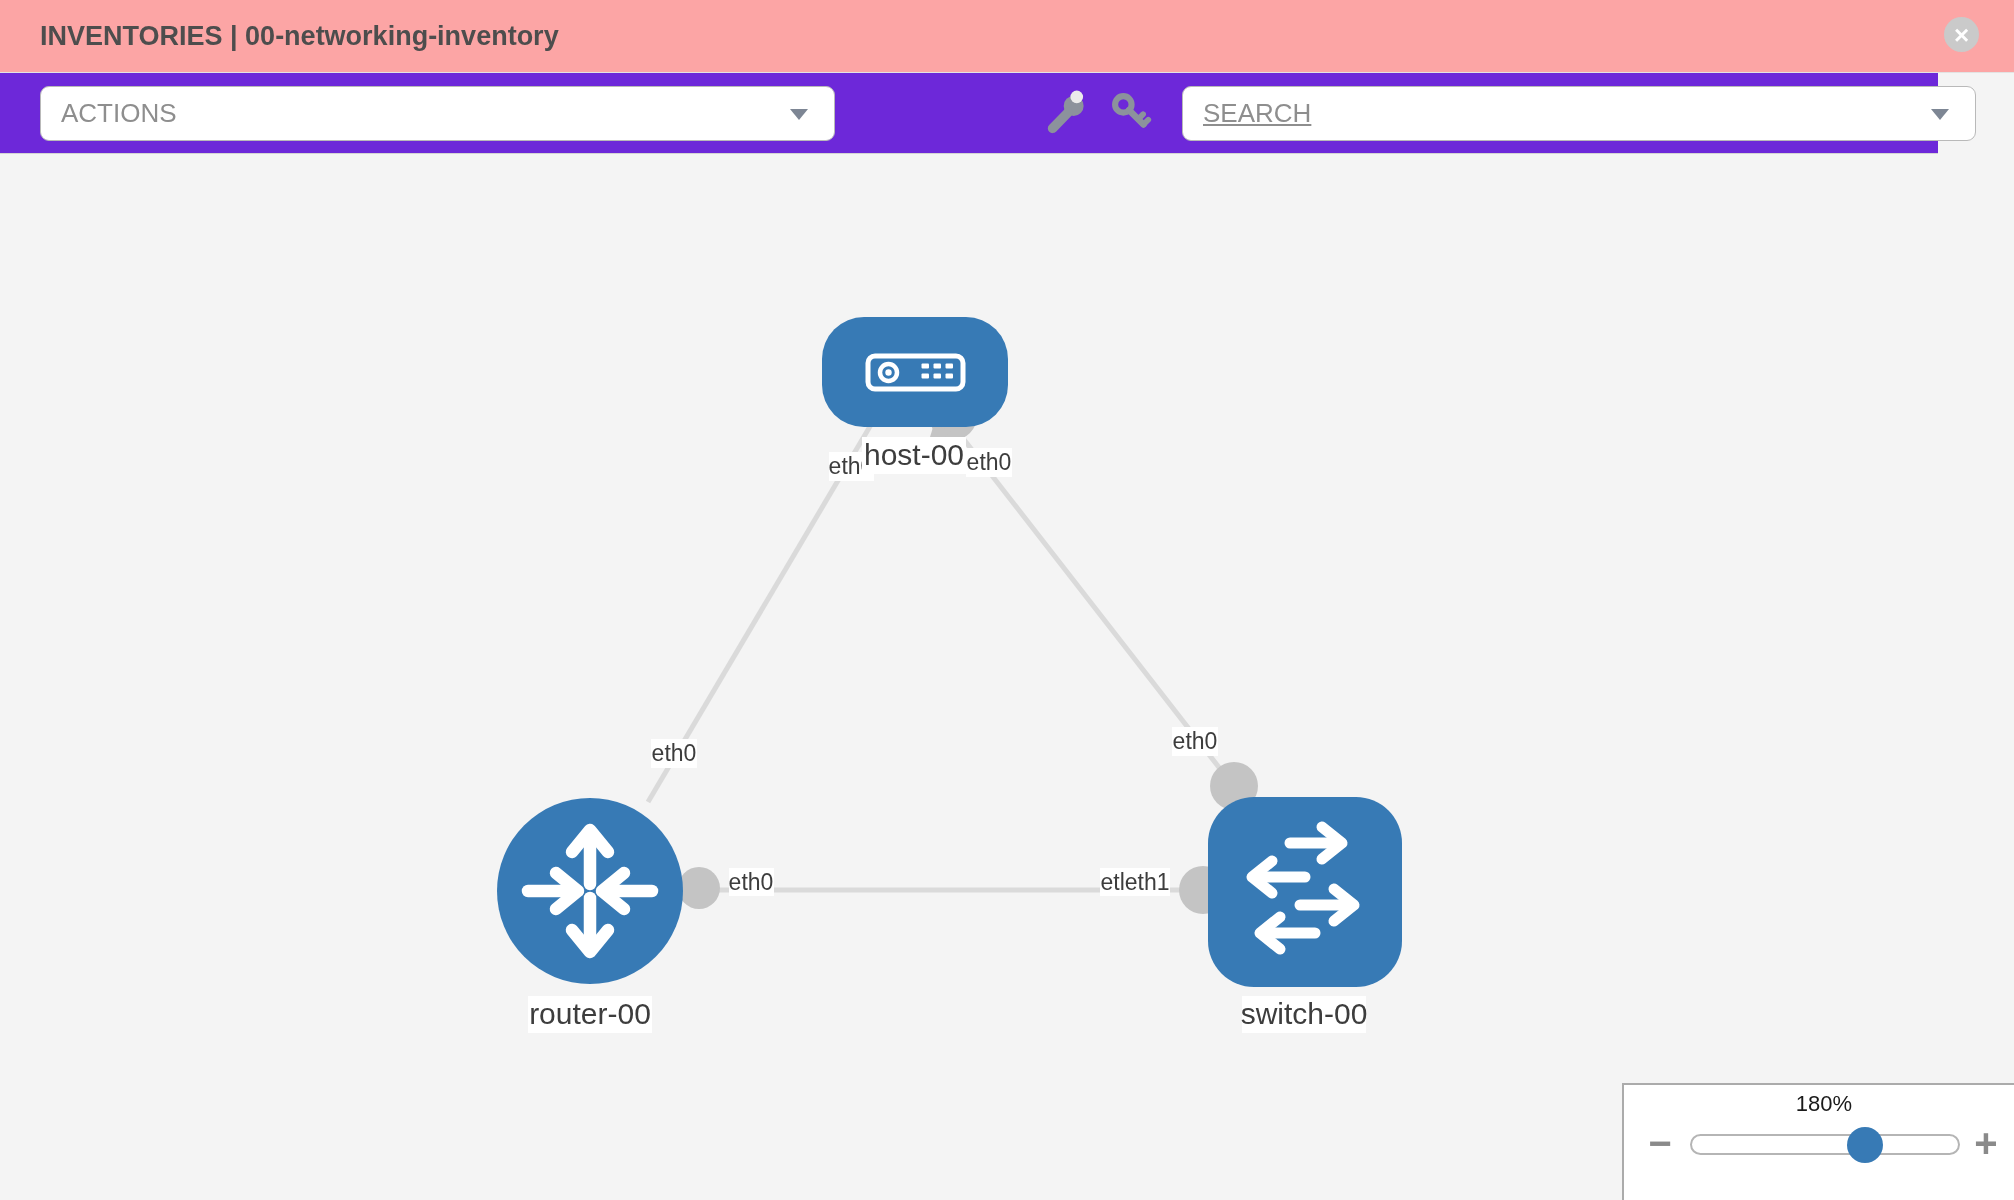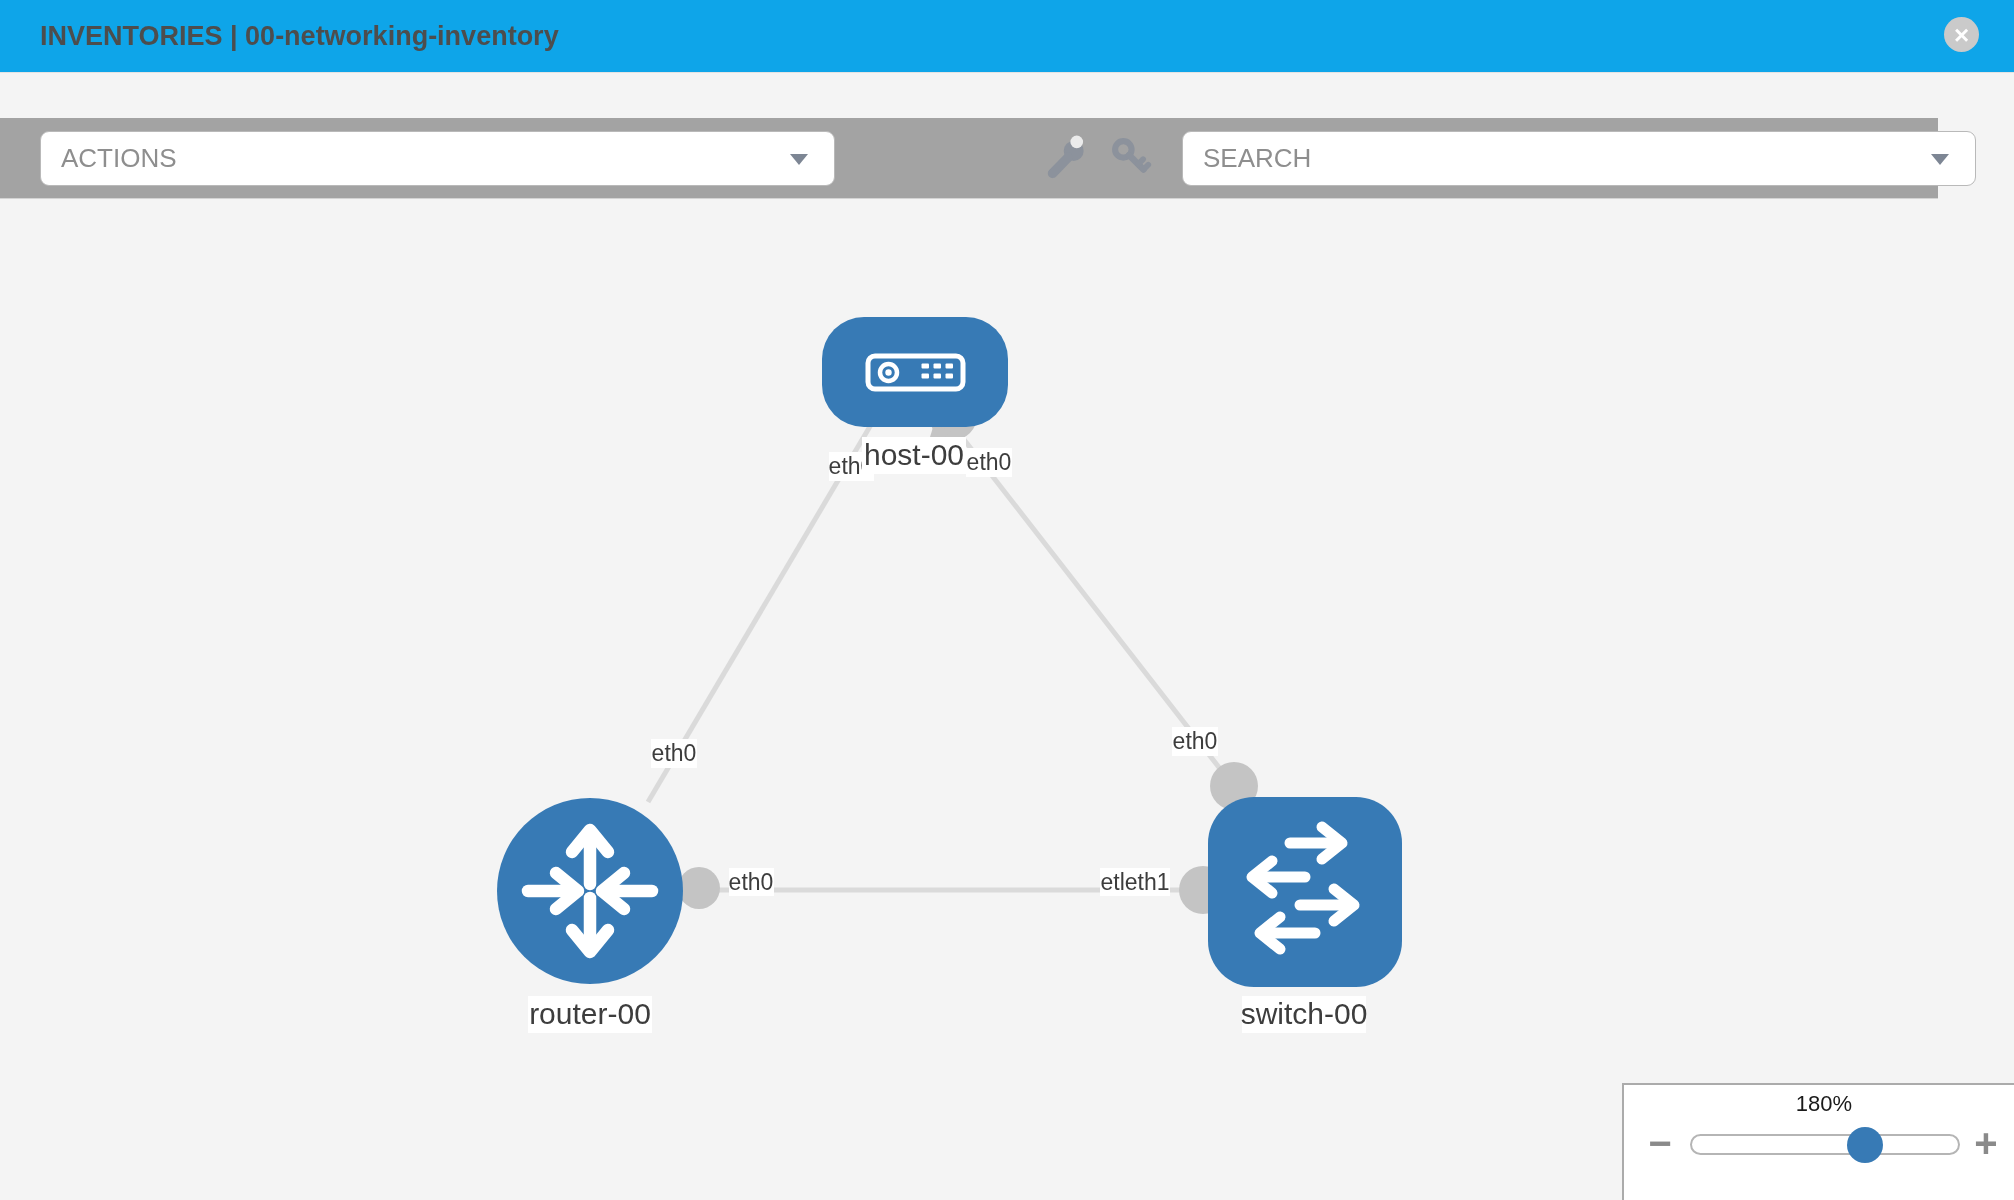--- a/index.html
+++ b/index.html
@@ -2,36 +2,36 @@
 <html><head>
 <meta charset="utf-8">
 <style>
   html,body { margin:0; padding:0; }
   body {
     width:2014px; height:1200px; overflow:hidden; position:relative;
     background:#f4f4f4; font-family:"Liberation Sans", sans-serif;
   }
   
   .header { position:absolute; top:0; left:0; width:2014px; height:72px;
-    background:#0ea5e9; border-bottom:1px solid #e3e3e3; z-index:5; }
+    background:#fca5a5; border-bottom:1px solid #e3e3e3; z-index:5; }
   .page-title { position:absolute; left:40px; top:50%; transform:translateY(-50%);
     font-size:27px; font-weight:bold; color:#4d4d4d; white-space:nowrap; }
   .close-btn { position:absolute; right:35px; top:17px; width:35px; height:35px;
     border-radius:50%; background:#cacaca; color:#ffffff; font-size:26px; font-weight:bold;
     display:flex; align-items:center; justify-content:center; line-height:1; cursor:pointer;
     user-select:none; }
   
   .toolbar { position:absolute; top:73px; left:0; width:1938px; height:80px;
-    background:#a3a3a3; border-bottom:1px solid #d4d4d4; z-index:4;margin-top:45px; }
+    background:#6d28d9; border-bottom:1px solid #d4d4d4; z-index:4; }
   .select-box { position:absolute; top:13px; height:55px; background:#ffffff;
     border:1px solid #b9b9b9; border-radius:9px; box-sizing:border-box;
     display:flex; align-items:center; padding:0 20px; font-size:26px; color:#8e8e8e;
     cursor:pointer; }
   .actions-box { left:40px; width:795px; }
-  .search-box { left:1182px; width:794px; }
+  .search-box { left:1182px; width:794px;text-decoration:underline; }
   .caret { position:absolute; right:26px; top:50%; margin-top:-5px; width:0; height:0;
     border-left:9px solid transparent; border-right:9px solid transparent;
     border-top:11px solid #7d8694; }
   .icon-btn { position:absolute; top:17px; width:46px; height:46px; cursor:pointer; }
   .wrench-btn { left:1043px; }
   .key-btn { left:1108px; }
   
   #topology { position:absolute; top:153px; left:0; z-index:1; }
   
   .zoom-panel { position:absolute; left:1622px; top:1083px; width:420px; height:140px;

